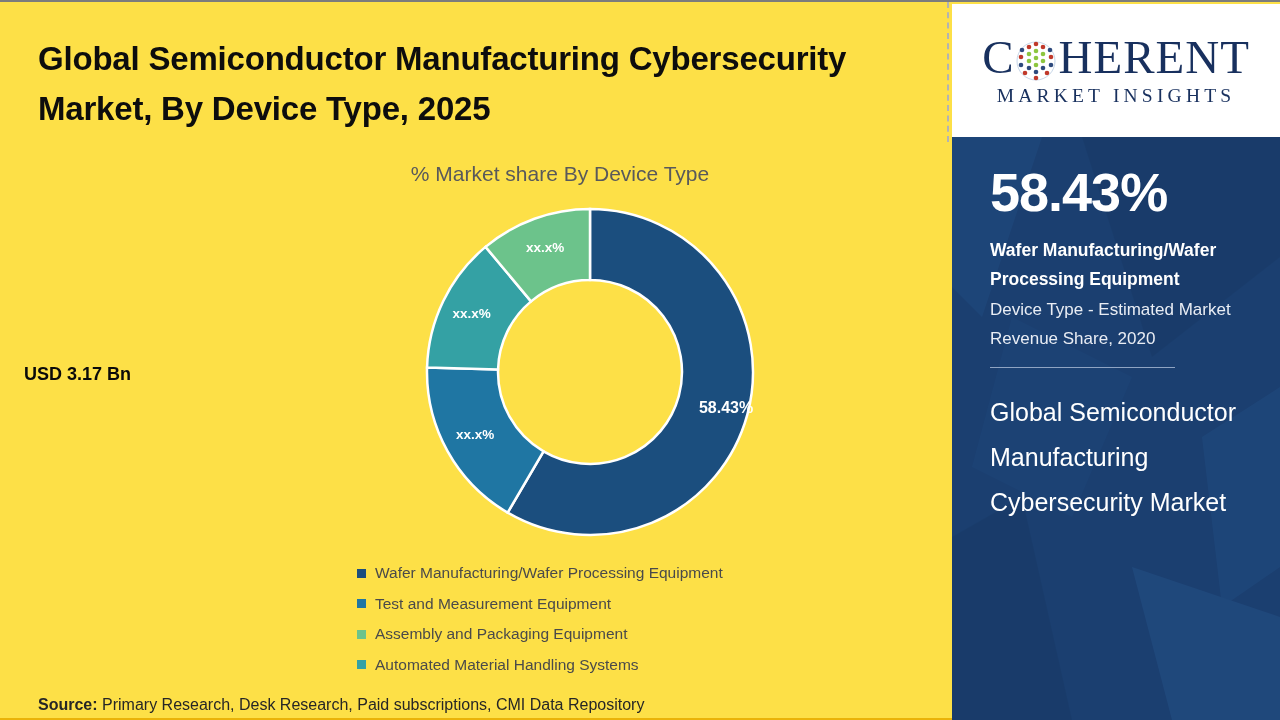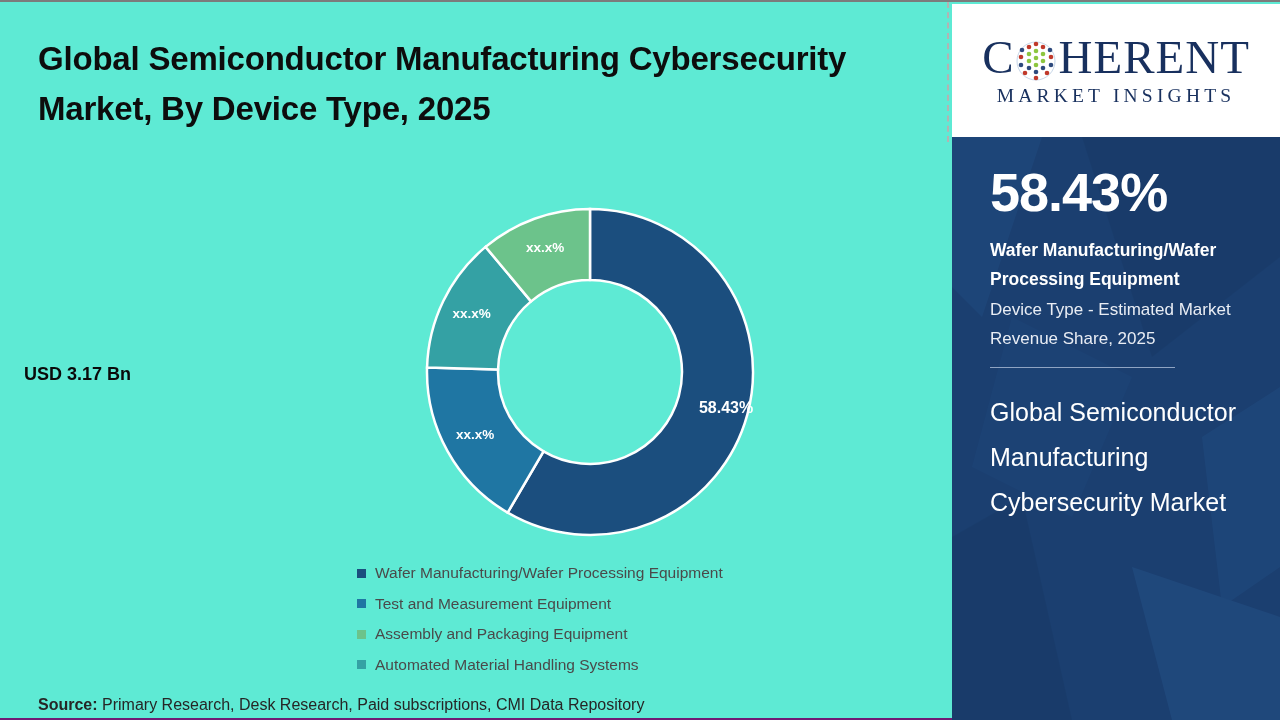--- a/index.html
+++ b/index.html
@@ -6,22 +6,22 @@
   html,body { width:1280px; height:720px; }
   body {
     font-family:"Liberation Sans", sans-serif;
     background:#ffffff;
     position:relative;
     overflow:hidden;
   }
   .page {
     position:absolute; inset:0;
     border-top:2px solid #7c7c7c;
-    border-bottom:2px solid #701a75;
-    background:#5eead4;
+    border-bottom:2px solid #eab308;
+    background:#fde047;
   }
 
   
   .divider {
     position:absolute; left:947px; top:0; width:0; height:140px;
     border-left:2px dashed #b3b3b3;
   }
 
   
   .title {
@@ -127,20 +127,21 @@
 </style>
 </head>
 <body>
 
 <div class="page">
 
   <div class="divider"></div>
 
   <div class="title">Global Semiconductor Manufacturing Cybersecurity Market, By Device Type, 2025</div>
 
+  <div class="subtitle">% Market share By Device Type</div>
 
   <div class="tms-value">USD 3.17 Bn</div>
 
   <div class="donut-wrap">
     <svg width="330" height="330" viewBox="0 0 330 330">
       <g id="donut-slices">
           <path d="M 165 2 A 163 163 0 1 1 82.64412559073824 305.6645298228587 L 118.51692978127556 244.39347695523313 A 92 92 0 1 0 165 73 Z" fill="#1b4e7e" stroke="#ffffff" stroke-width="2.5"></path>
           <path d="M 82.64412559073824 305.6645298228587 A 163 163 0 0 1 2.0594877904783857 160.59665117226297 L 73.03357593082215 162.51467428127725 A 92 92 0 0 0 118.51692978127556 244.39347695523313 Z" fill="#1f76a3" stroke="#ffffff" stroke-width="2.5"></path>
           <path d="M 2.0594877904783857 160.59665117226297 A 163 163 0 0 1 60.54850663305983 39.86453127343928 L 106.0457828849172 94.37139188439518 A 92 92 0 0 0 73.03357593082215 162.51467428127725 Z" fill="#34a1a4" stroke="#ffffff" stroke-width="2.5"></path>
           <path d="M 60.54850663305983 39.86453127343928 A 163 163 0 0 1 164.99999999999997 2 L 164.99999999999997 73 A 92 92 0 0 0 106.0457828849172 94.37139188439518 Z" fill="#6cc38b" stroke="#ffffff" stroke-width="2.5"></path>
@@ -227,19 +228,19 @@
       <polygon points="0,0 90,0 30,180 0,150" fill="#24558c"></polygon>
       <polygon points="130,0 328,0 328,120 200,220" fill="#16355f"></polygon>
       <polygon points="250,300 328,250 328,430 270,470" fill="#24558c"></polygon>
       <polygon points="0,400 70,360 120,583 0,583" fill="#16355f"></polygon>
       <polygon points="180,430 328,480 328,583 220,583" fill="#2a5d96"></polygon>
       <polygon points="60,180 180,240 120,380 20,330" fill="#1f4a80"></polygon>
     </svg>
     <div class="panel-inner">
       <div class="pct">58.43%</div>
       <div class="panel-heading">Wafer Manufacturing/Wafer Processing Equipment</div>
-      <div class="panel-sub">Device Type - Estimated Market Revenue Share, 2025</div>
+      <div class="panel-sub">Device Type - Estimated Market Revenue Share, 2020</div>
       <div class="panel-rule"></div>
       <div class="panel-market">Global Semiconductor Manufacturing Cybersecurity Market</div>
     </div>
   </div>
 
 </div>
 
 </body></html>

